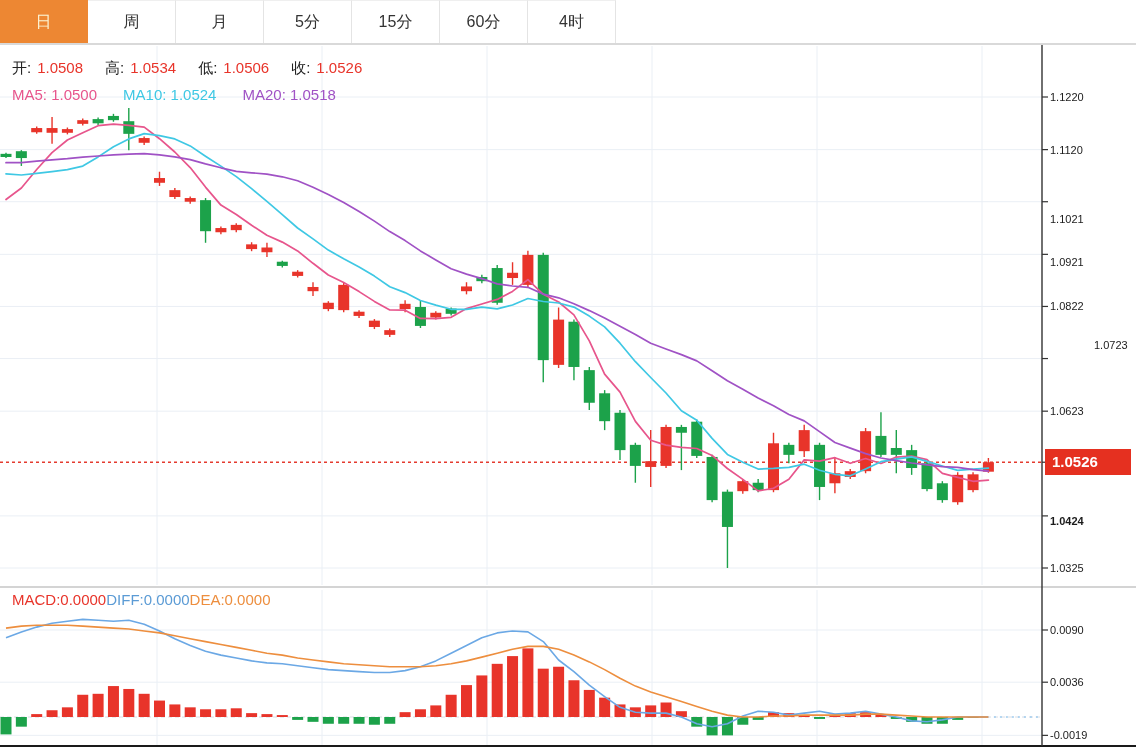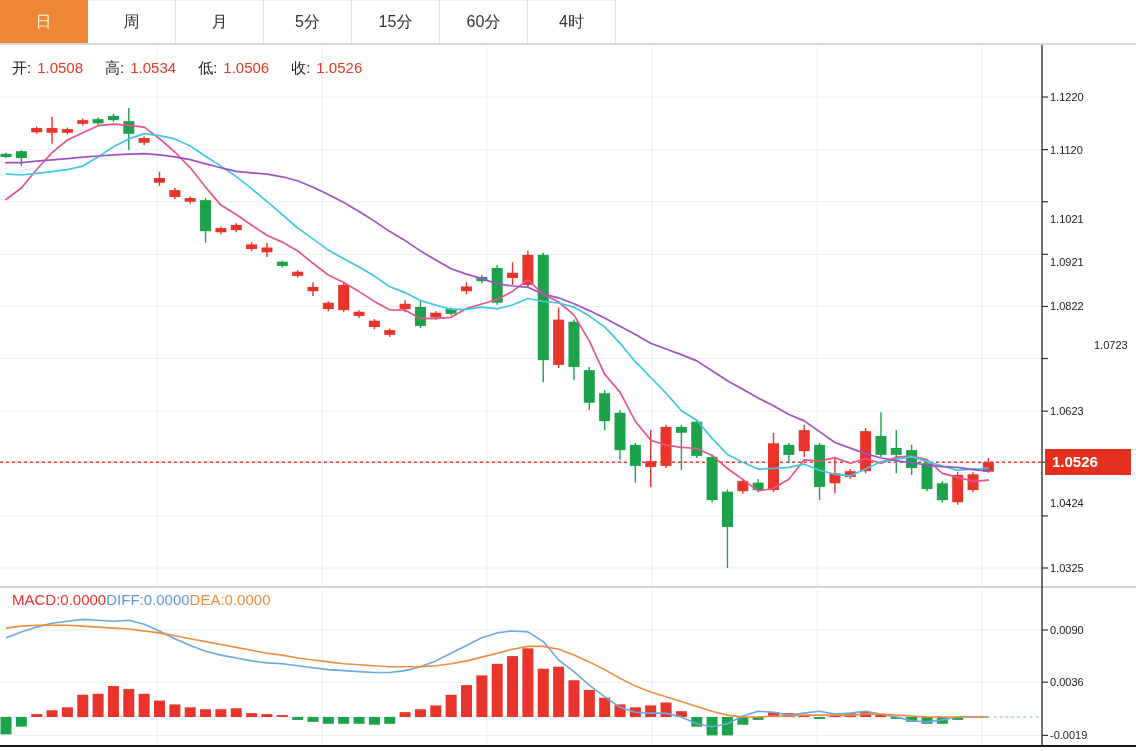--- a/index.html
+++ b/index.html
@@ -290,36 +290,41 @@
     <span class="lbl">开:</span>
     <span class="val">1.0508</span>
     <span class="lbl">高:</span>
     <span class="val">1.0534</span>
     <span class="lbl">低:</span>
     <span class="val">1.0506</span>
     <span class="lbl">收:</span>
     <span class="val">1.0526</span>
   </div>
 
+  <div class="ma-row">
+    <span class="ma5">MA5: 1.0500</span>
+    <span class="ma10">MA10: 1.0524</span>
+    <span class="ma20">MA20: 1.0518</span>
+  </div>
 
   <div class="macd-row">
     <span class="macd-l">MACD:0.0000</span>
     <span class="diff-l">DIFF:0.0000</span>
     <span class="dea-l">DEA:0.0000</span>
   </div>
 
   <div id="axis-layer">
       <div class="axis-label" style="top: 97px;">1.1220</div>
       <div class="axis-label" style="top: 149.626px;">1.1120</div>
       <div class="axis-label" style="top: 219px;">1.1021</div>
       <div class="axis-label" style="top: 254.351px; margin-top: 8px;">1.0921</div>
       <div class="axis-label" style="top: 306.45px;">1.0822</div>
       <div class="axis-label" style="top: 345px; margin-left: 44px;">1.0723</div>
       <div class="axis-label" style="top: 411.175px;">1.0623</div>
-      <div class="axis-label" style="top: 503px;">1.0424</div>
+      <div class="axis-label" style="top: 521px; font-weight: bold;">1.0424</div>
       <div class="axis-label" style="top: 568px;">1.0325</div>
       <div class="axis-label" style="top: 630px;">0.0090</div>
       <div class="axis-label" style="top: 682.2px;">0.0036</div>
       <div class="axis-label" style="top: 735.367px;">-0.0019</div>
     </div>
   <div class="price-badge" id="price-badge" style="top: 449.222px;">1.0526</div>
 
 </div>
 
 </body></html>

